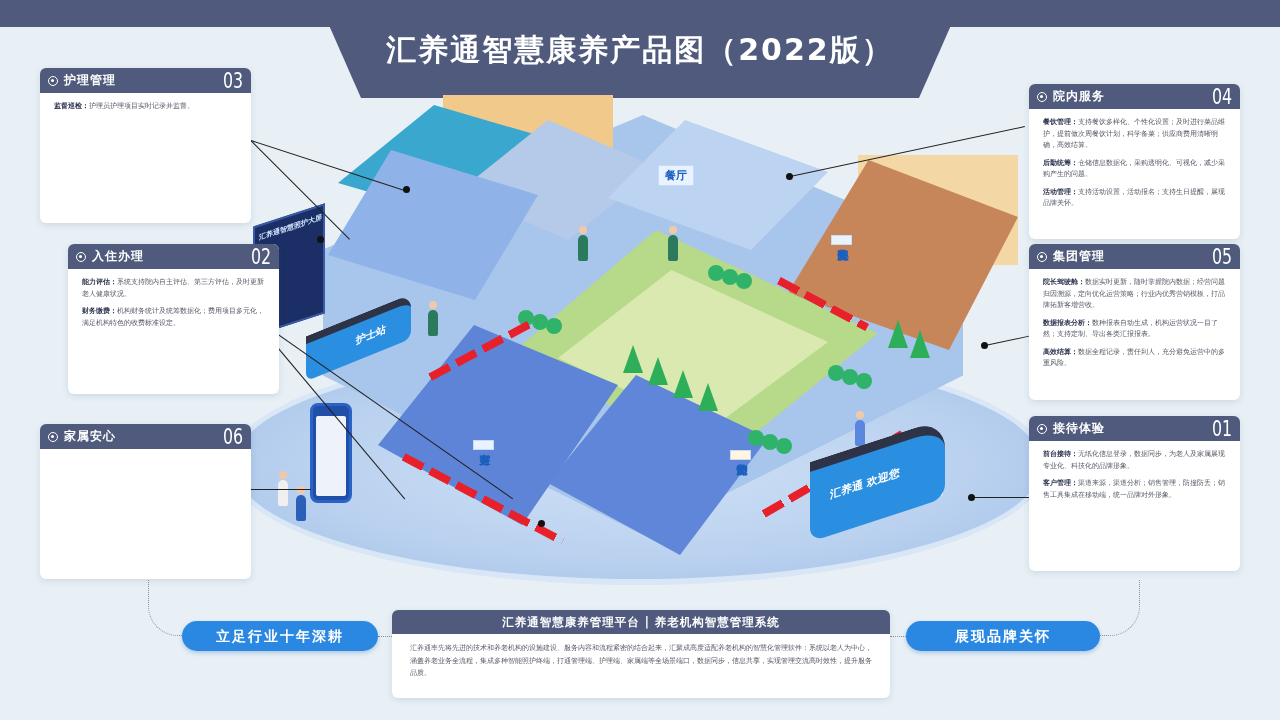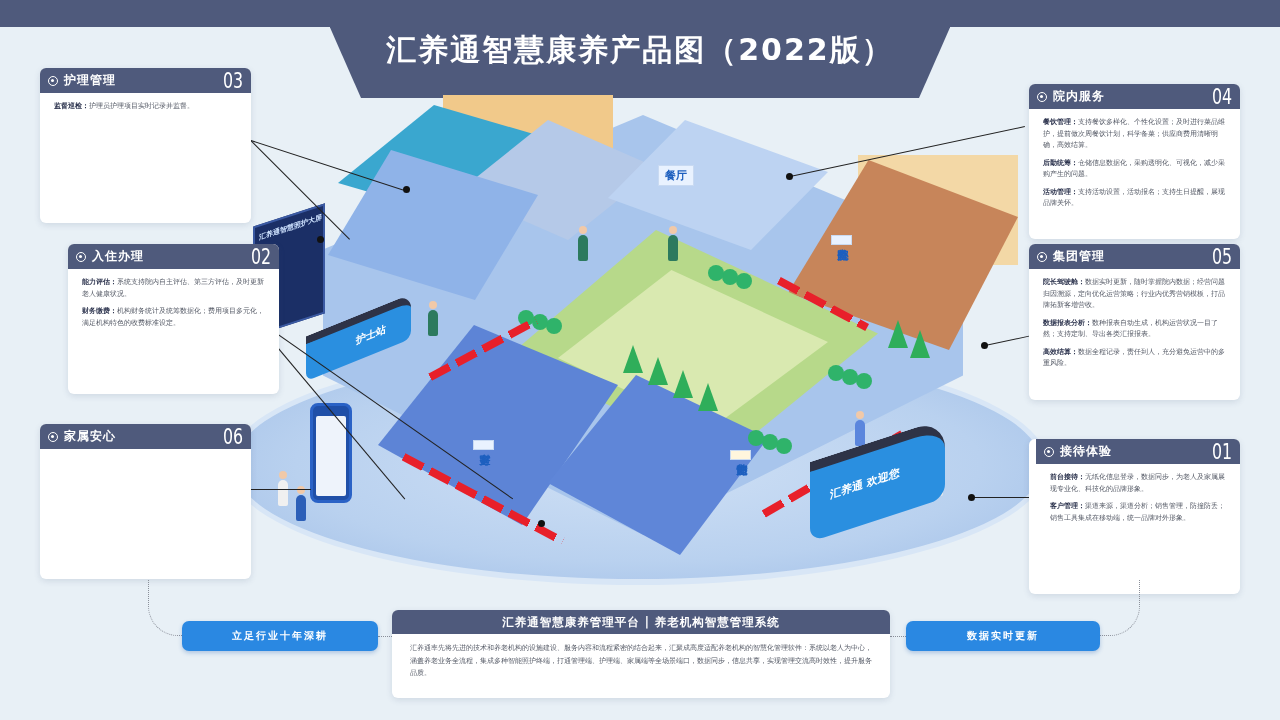--- a/index.html
+++ b/index.html
@@ -135,22 +135,22 @@
 
   
   .platform {
     position: absolute; left: 392px; top: 582px; width: 498px; height: 88px; background: #fff;
     border-radius: 6px; box-shadow: 0 2px 6px rgba(60,80,120,0.15); overflow: hidden; margin-top: 28px;
   }
   .platform-head { height: 24px; background: #4f5a7c; color: #fff; font-size: 11.5px; font-weight: bold; text-align: center; line-height: 24px; letter-spacing: 1px; }
   .platform-body { padding: 8px 18px; font-size: 7px; line-height: 12.5px; color: #555a66; }
 
   .pill {
-    position: absolute; height: 30px; border-radius: 7px; background: #2a88e2; color: #fff;
-    font-size: 10px; font-weight: bold; text-align: center; line-height: 30px; letter-spacing: 2px;
+    position: absolute; height: 30px; border-radius: 15px; background: #2a88e2; color: #fff;
+    font-size: 14px; font-weight: bold; text-align: center; line-height: 30px; letter-spacing: 2px;
     box-shadow: 0 2px 4px rgba(40,100,180,0.3);
   }
   .dotted { position: absolute; border: 1.5px dotted #8a8f99; }
 
   .leader { position: absolute; height: 1px; background: #222; transform-origin: 0 0; }
   .leader-dot { position: absolute; width: 7px; height: 7px; border-radius: 50%; background: #111; }
 </style>
 </head>
 <body>
 
@@ -282,36 +282,36 @@
     <span class="ptitle">集团管理</span>
     <span class="pnum">05</span>
   </div>
   <div class="panel-body">
     <div class="panel-item"><b>院长驾驶舱：</b><span>数据实时更新，随时掌握院内数据；经营问题归因溯源，定向优化运营策略；行业内优秀营销模板，打品牌拓新客增营收。</span></div>
     <div class="panel-item"><b>数据报表分析：</b><span>数种报表自动生成，机构运营状况一目了然；支持定制、导出各类汇报报表。</span></div>
     <div class="panel-item"><b>高效结算：</b><span>数据全程记录，责任到人，充分避免运营中的多重风险。</span></div>
   </div>
 </div>
 
-<div class="panel" style="left:1029px;top:439px;height:155px;padding-left:7px;">
+<div class="panel" style="left:1029px;top:416px;height:155px;">
   <div class="panel-head">
     <span class="dot"></span>
     <span class="ptitle">接待体验</span>
     <span class="pnum">01</span>
   </div>
   <div class="panel-body">
     <div class="panel-item"><b>前台接待：</b><span>无纸化信息登录，数据同步，为老人及家属展现专业化、科技化的品牌形象。</span></div>
     <div class="panel-item"><b>客户管理：</b><span>渠道来源，渠道分析；销售管理，防撞防丢；销售工具集成在移动端，统一品牌对外形象。</span></div>
   </div>
 </div>
 
 <div class="dotted" style="left:148px;top:580px;width:40px;height:56px;border-top:none;border-right:none;border-radius:0 0 0 30px;"></div>
 <div class="dotted" style="left:378px;top:636px;width:14px;height:0;border-bottom:none;border-left:none;border-right:none;"></div>
 <div class="dotted" style="left:890px;top:636px;width:16px;height:0;border-bottom:none;border-left:none;border-right:none;"></div>
 <div class="dotted" style="left:1100px;top:580px;width:40px;height:56px;border-top:none;border-left:none;border-radius:0 0 30px 0;"></div>
 
 <div class="pill" style="left:182px;top:621px;width:196px;">立足行业十年深耕</div>
-<div class="pill" style="left:906px;top:621px;width:194px;">数据实时更新</div>
+<div class="pill" style="left:906px;top:621px;width:194px;">展现品牌关怀</div>
 
 <div class="platform">
   <div class="platform-head">汇养通智慧康养管理平台 | 养老机构智慧管理系统</div>
   <div class="platform-body">汇养通率先将先进的技术和养老机构的设施建设、服务内容和流程紧密的结合起来，汇聚成高度适配养老机构的智慧化管理软件：系统以老人为中心，涵盖养老业务全流程，集成多种智能照护终端，打通管理端、护理端、家属端等全场景端口，数据同步，信息共享，实现管理交流高时效性，提升服务品质。</div>
 </div>
 
 </body></html>

